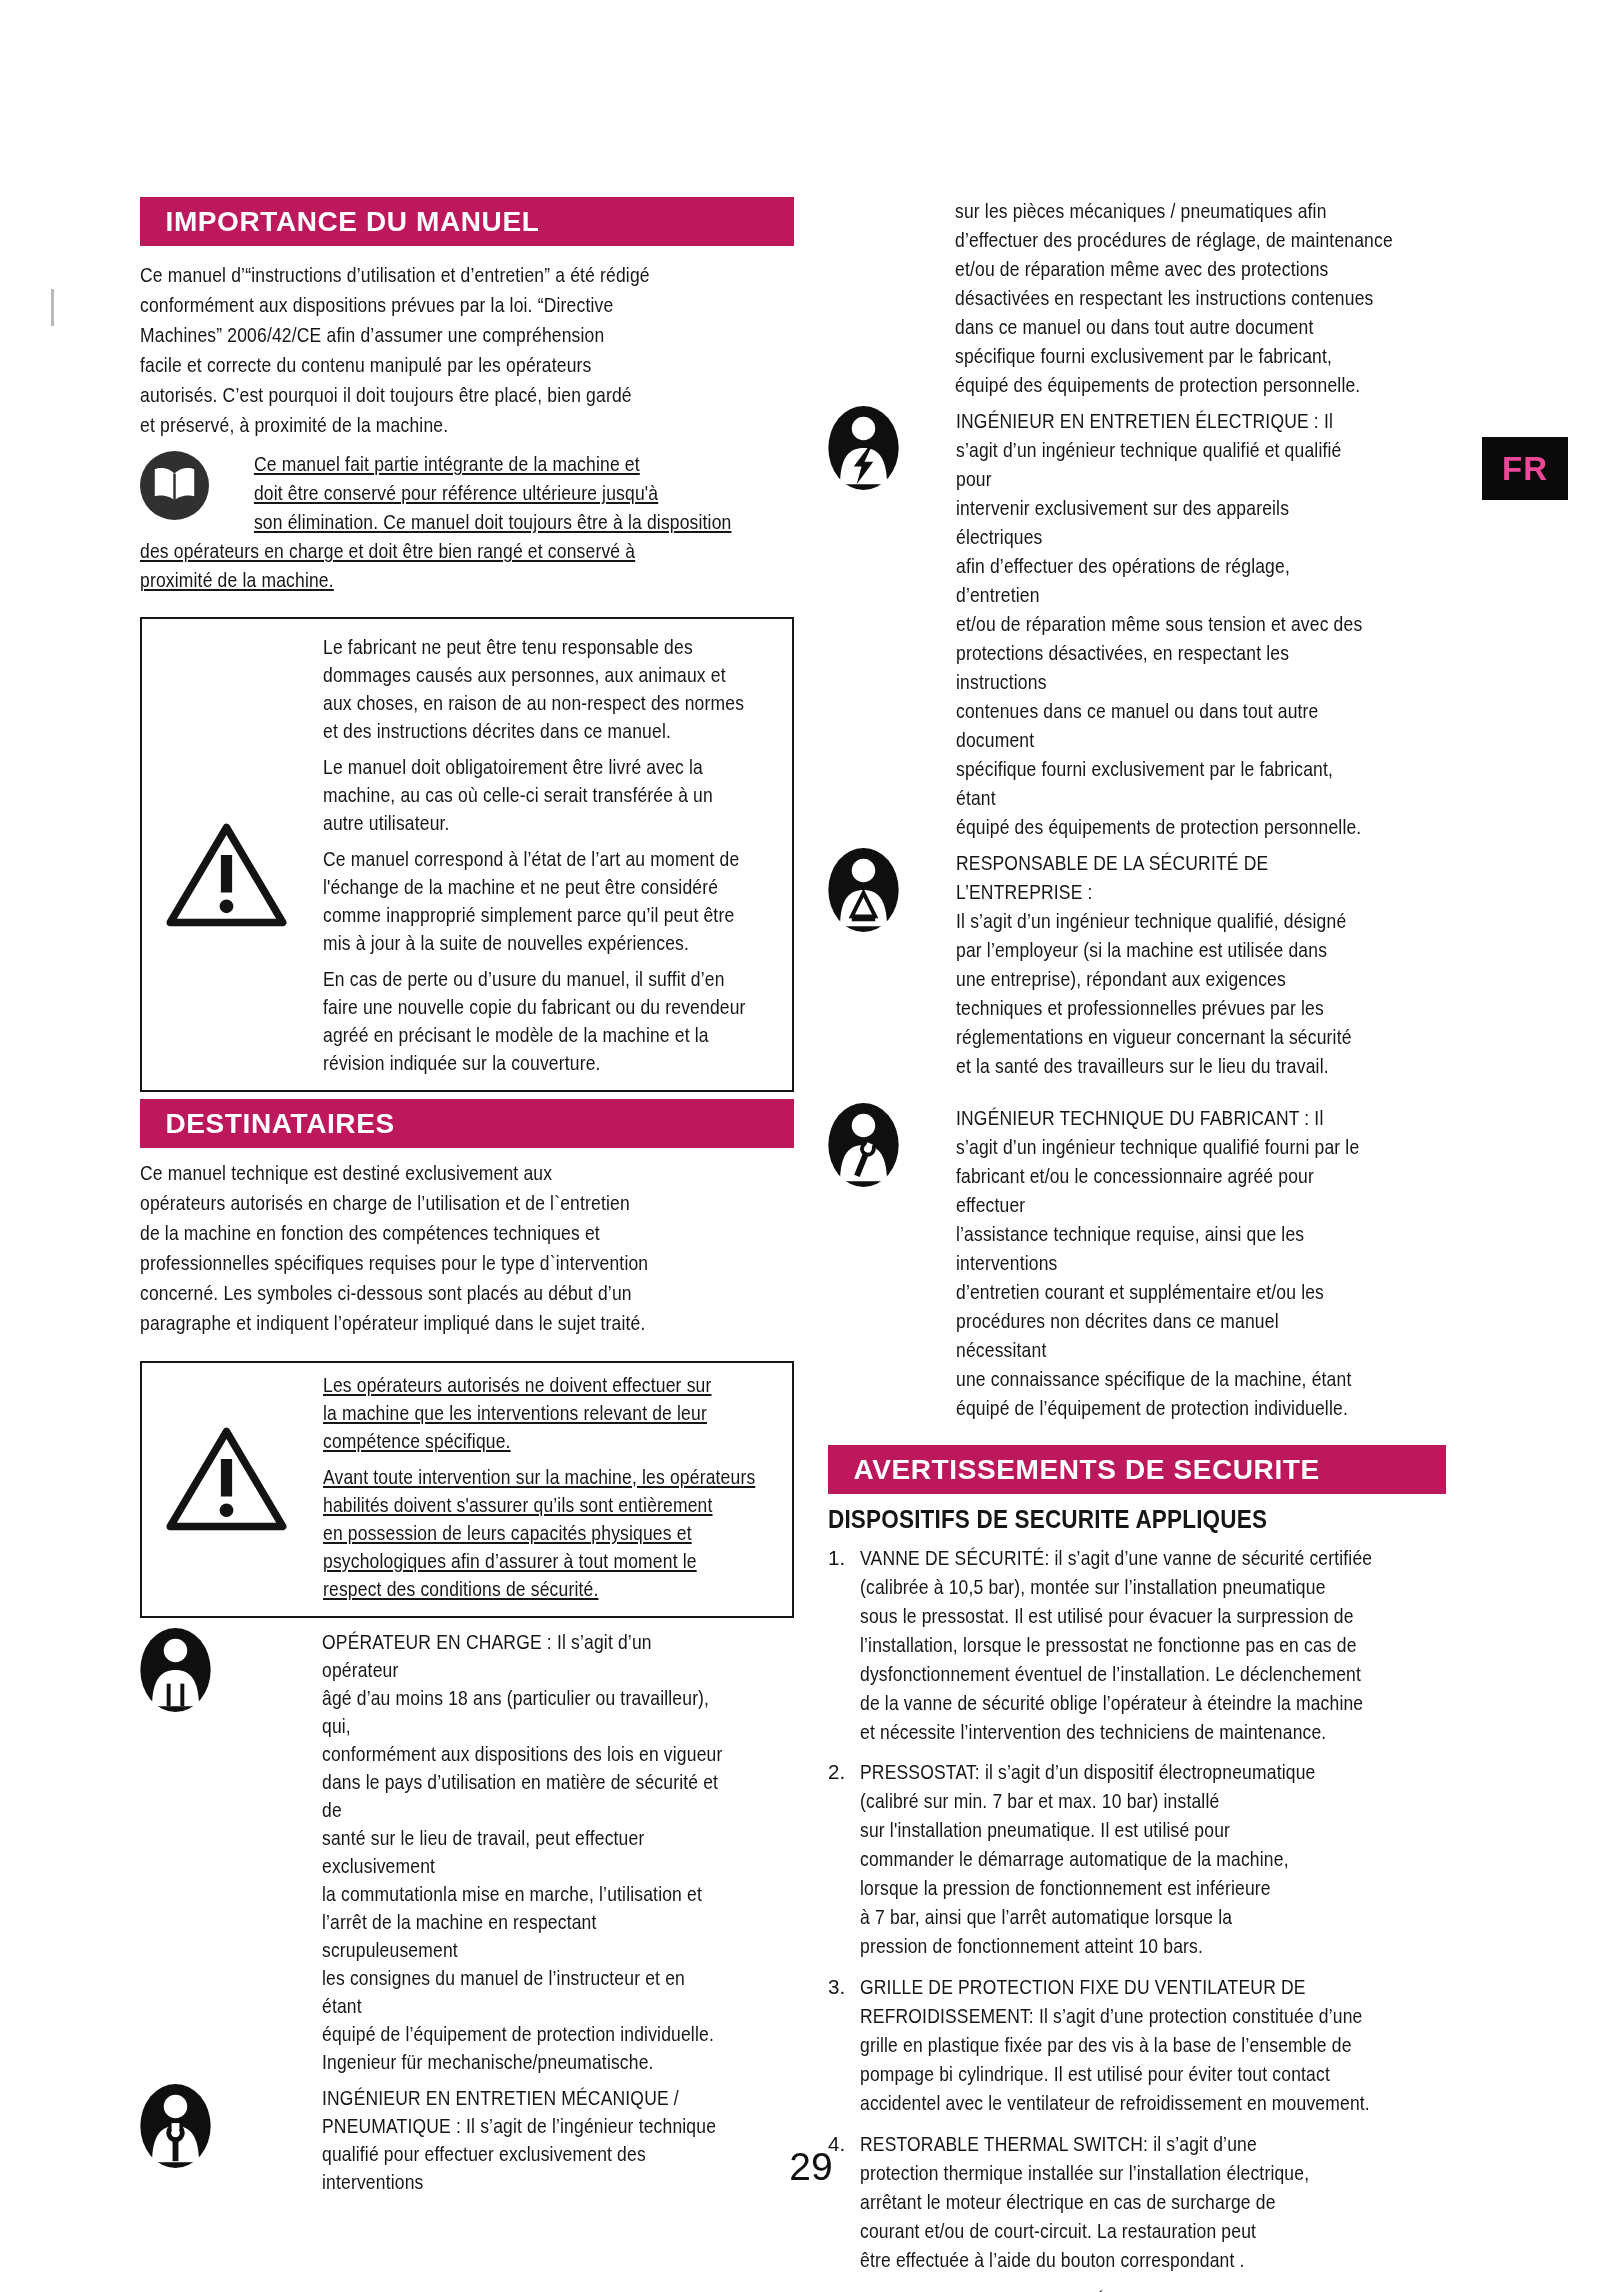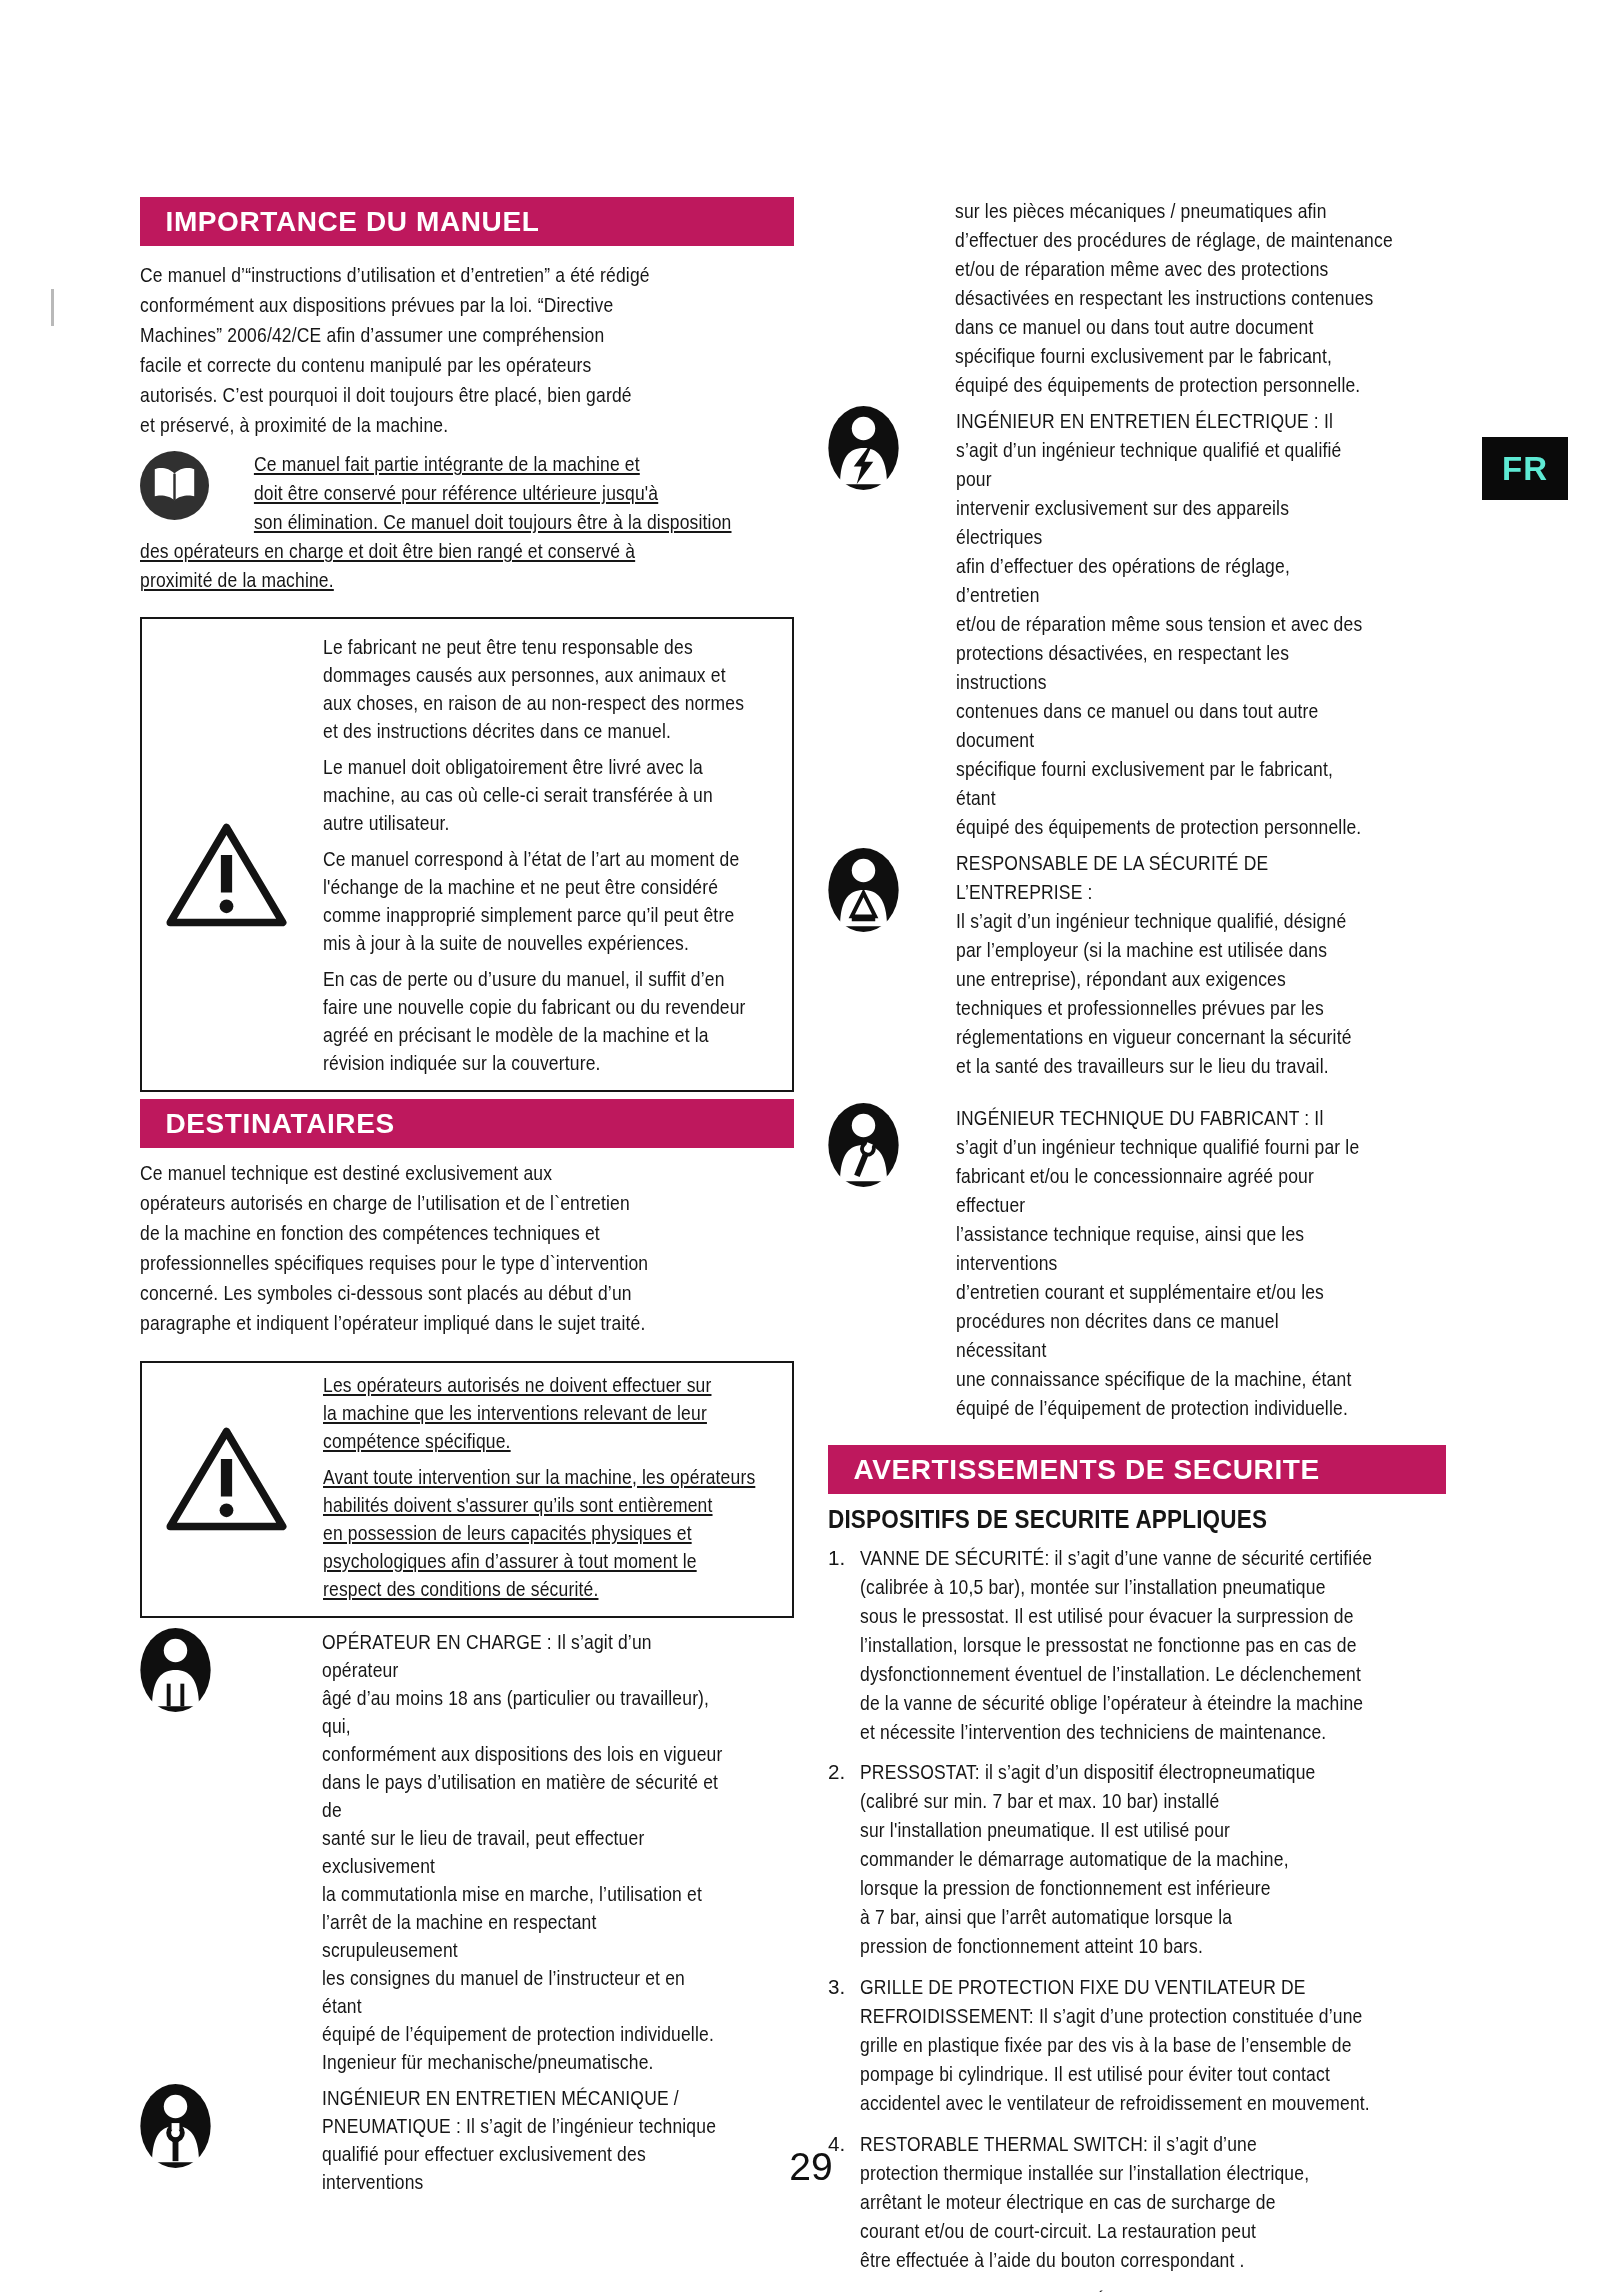--- a/index.html
+++ b/index.html
@@ -40,21 +40,21 @@
   .tri{position:absolute;left:21.6px;}
 
   .subtitle{font-size:26.5px;font-weight:700;letter-spacing:0.2px;white-space:nowrap;}
 
   .dlist{margin:7.8px 0 0 0;padding:0;list-style:none;}
   .dlist li{position:relative;padding-left:32px;margin:0 0 11.8px 0;}
   .dlist .num{position:absolute;left:0;top:0;font-size:20.6px;line-height:29px;}
 
   .fr-tab{
     position:absolute;left:1482px;top:437px;width:86px;height:63px;
-    background:#0a0a0a;color:#5eead4;font-weight:700;font-size:33px;
+    background:#0a0a0a;color:#ec4899;font-weight:700;font-size:33px;
     display:flex;align-items:center;justify-content:center;letter-spacing:1px;
   }
   .page-number{
     position:absolute;left:757px;top:2145px;width:108px;text-align:center;
     font-size:39px;color:#111;
   }
   .scan-artifact{
     position:absolute;left:51px;top:289px;width:2.9px;height:37px;background:#b9b9b9;
   }
   .mt17{margin-top:16.7px;} .mt14{margin-top:13.7px;} .mt12{margin-top:7px;}

